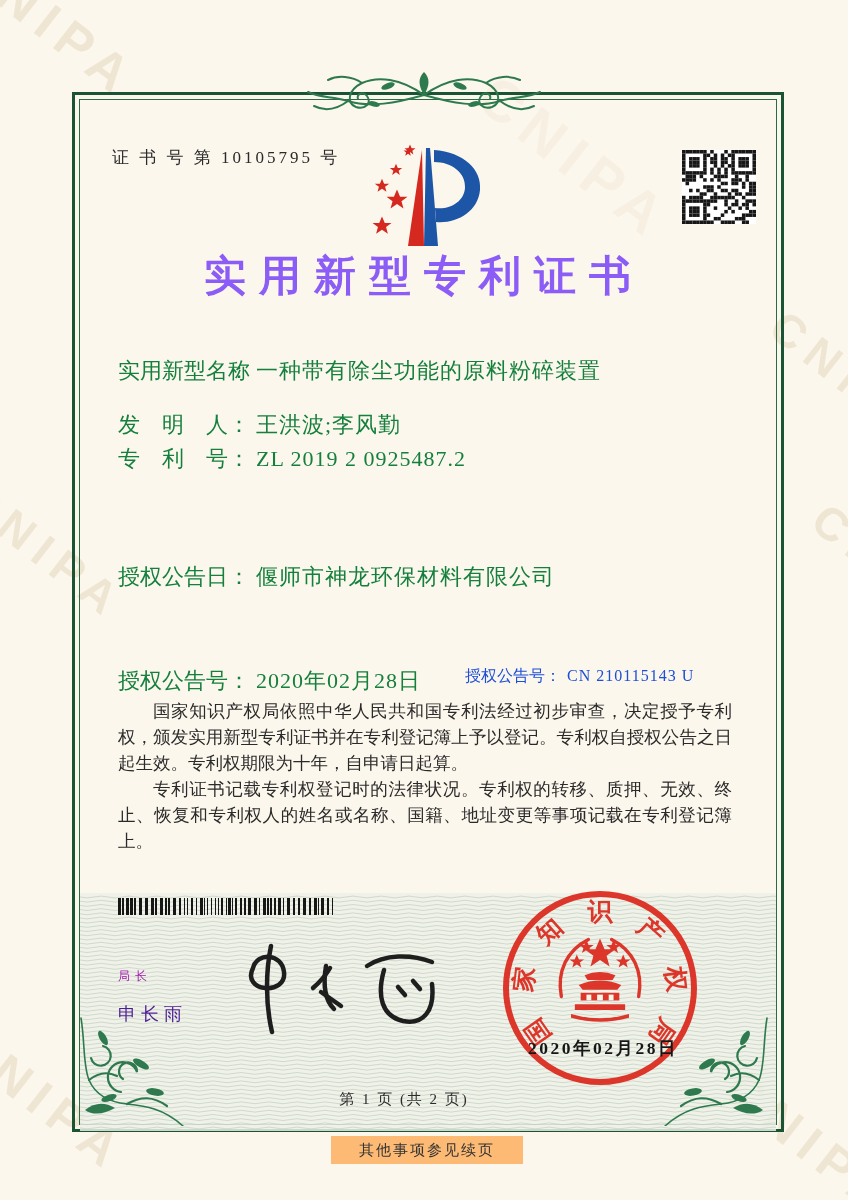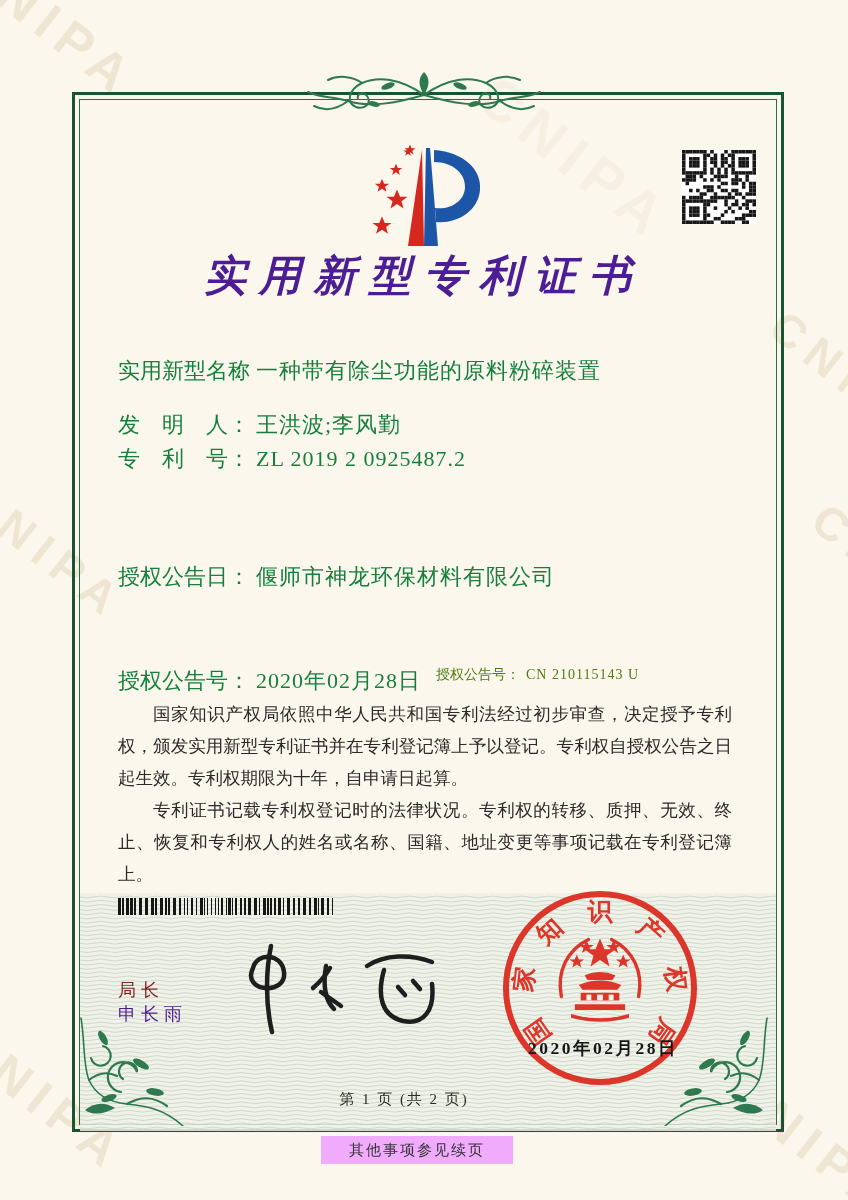--- a/index.html
+++ b/index.html
@@ -24,47 +24,47 @@
   
   .orn{position:absolute;pointer-events:none;}
   .orn-top{left:304px;top:70px;}
   .orn-bl{left:75px;top:1014px;}
   .orn-br{left:661px;top:1014px;transform:scaleX(-1);}
   
   .cert-no{position:absolute;left:112px;top:146px;font-size:17px;letter-spacing:3px;color:#2a2a2a;}
   .logo{position:absolute;left:352px;top:138px;}
   .qr{position:absolute;left:682px;top:150px;width:74px;height:74px;background:#fff;}
   .title{position:absolute;left:0;top:248px;width:100%;text-align:center;font-size:42px;
-         font-weight:bold;letter-spacing:13px;color:#4c1d95;font-style:italic;}
+         font-weight:bold;letter-spacing:13px;color:#8b5cf6;}
   
   .frow{position:absolute;left:118px;font-size:22px;color:#15803d;white-space:nowrap;}
   .flabel{display:inline-block;width:110px;text-align:justify;text-align-last:justify;
           vertical-align:top;}
   .fcolon{display:inline-block;margin-right:6px;}
   .fvalue{letter-spacing:1px;}
-  .frow2{position:absolute;left:436px;font-size:14px;white-space:nowrap;color:#4d7c0f;}
+  .frow2{position:absolute;left:465px;font-size:16px;white-space:nowrap;color:#1d4ed8;}
   
   .body-text{position:absolute;left:118px;top:698px;width:614px;font-size:17.5px;
-             line-height:32px;text-align:justify;color:#2a2a2a;}
+             line-height:26px;text-align:justify;color:#2a2a2a;}
   .body-text p{margin:0;text-indent:2em;}
   
   .barcode{position:absolute;left:118px;top:898px;width:220px;height:17px;}
-  .issuer-title{position:absolute;left:118px;top:968px;font-size:18px;letter-spacing:5px;color:#7f1d1d;margin-top:10px;}
+  .issuer-title{position:absolute;left:118px;top:968px;font-size:12px;letter-spacing:5px;color:#a21caf;}
   .issuer-name{position:absolute;left:118px;top:1002px;font-size:18px;letter-spacing:5px;color:#4c1d95;}
   .sig{position:absolute;left:235px;top:940px;}
   .seal{position:absolute;left:503px;top:891px;width:194px;height:194px;border-radius:50%;
         border:6px solid #dc2318;box-sizing:border-box;opacity:.9;}
   .seal-char{position:absolute;left:calc(50% - 14px);top:calc(50% - 14px);width:28px;height:28px;
              text-align:center;font-size:25px;font-weight:bold;color:#dc2318;line-height:28px;}
   .emblem{position:absolute;left:33px;top:28px;}
   .seal-date{position:absolute;left:528px;top:1036px;font-size:17.5px;letter-spacing:2.5px;
              color:#161616;font-weight:bold;}
   .page-num{position:absolute;left:0;top:1090px;width:808px;text-align:center;font-size:15px;
             letter-spacing:2px;color:#2c2c2c;}
-  .note-box{position:absolute;left:321px;top:1136px;width:192px;height:28px;background:#f0abfc;
+  .note-box{position:absolute;left:331px;top:1136px;width:192px;height:28px;background:#fdba74;
             text-align:center;line-height:28px;font-size:15px;letter-spacing:2px;color:#333;}
 </style>
 </head>
 <body>
 
 <div class="page">
 
   <div class="wm wm1">CNIPA</div>
   <div class="wm wm2">CNIPA</div>
   <div class="wm wm3">CNIPA</div>
@@ -180,20 +180,21 @@
     </g>
     <g fill="#2e7a4e">
       <ellipse cx="28" cy="24" rx="8" ry="3.4" transform="rotate(60 28 24)"></ellipse>
       <ellipse cx="66" cy="50" rx="9" ry="3.6" transform="rotate(30 66 50)"></ellipse>
       <ellipse cx="80" cy="78" rx="9" ry="3.6" transform="rotate(10 80 78)"></ellipse>
       <ellipse cx="34" cy="84" rx="8" ry="3.2" transform="rotate(-18 34 84)"></ellipse>
       <path d="M10,96 C20,88 30,88 40,94 C30,100 18,102 10,96 Z"></path>
     </g>
   </svg>
 
+  <div class="cert-no">证 书 号 第 10105795 号</div>
 
   <svg class="logo" width="150" height="115" viewBox="0 0 150 115">
     <defs>
       <path id="lstar" d="M0,-10 L2.94,-3.09 10,-3.09 4.26,1.18 6.18,8.09 0,3.82 -6.18,8.09 -4.26,1.18 -10,-3.09 -2.94,-3.09 Z"></path>
     </defs>
 
     <path fill="#1d56a7" d="M78,10 L86,108 L72,108 L74,10 Z"></path>
     <path fill="#1d56a7" d="M82,12 C112,14 130,32 128,52 C126,74 104,86 84,84 L83,70 C99,72 112,63 113,50 C114,35 100,24 82,24 Z"></path>
 
     <path fill="#d5281e" d="M70,12 L72,108 L56,108 Z"></path>

